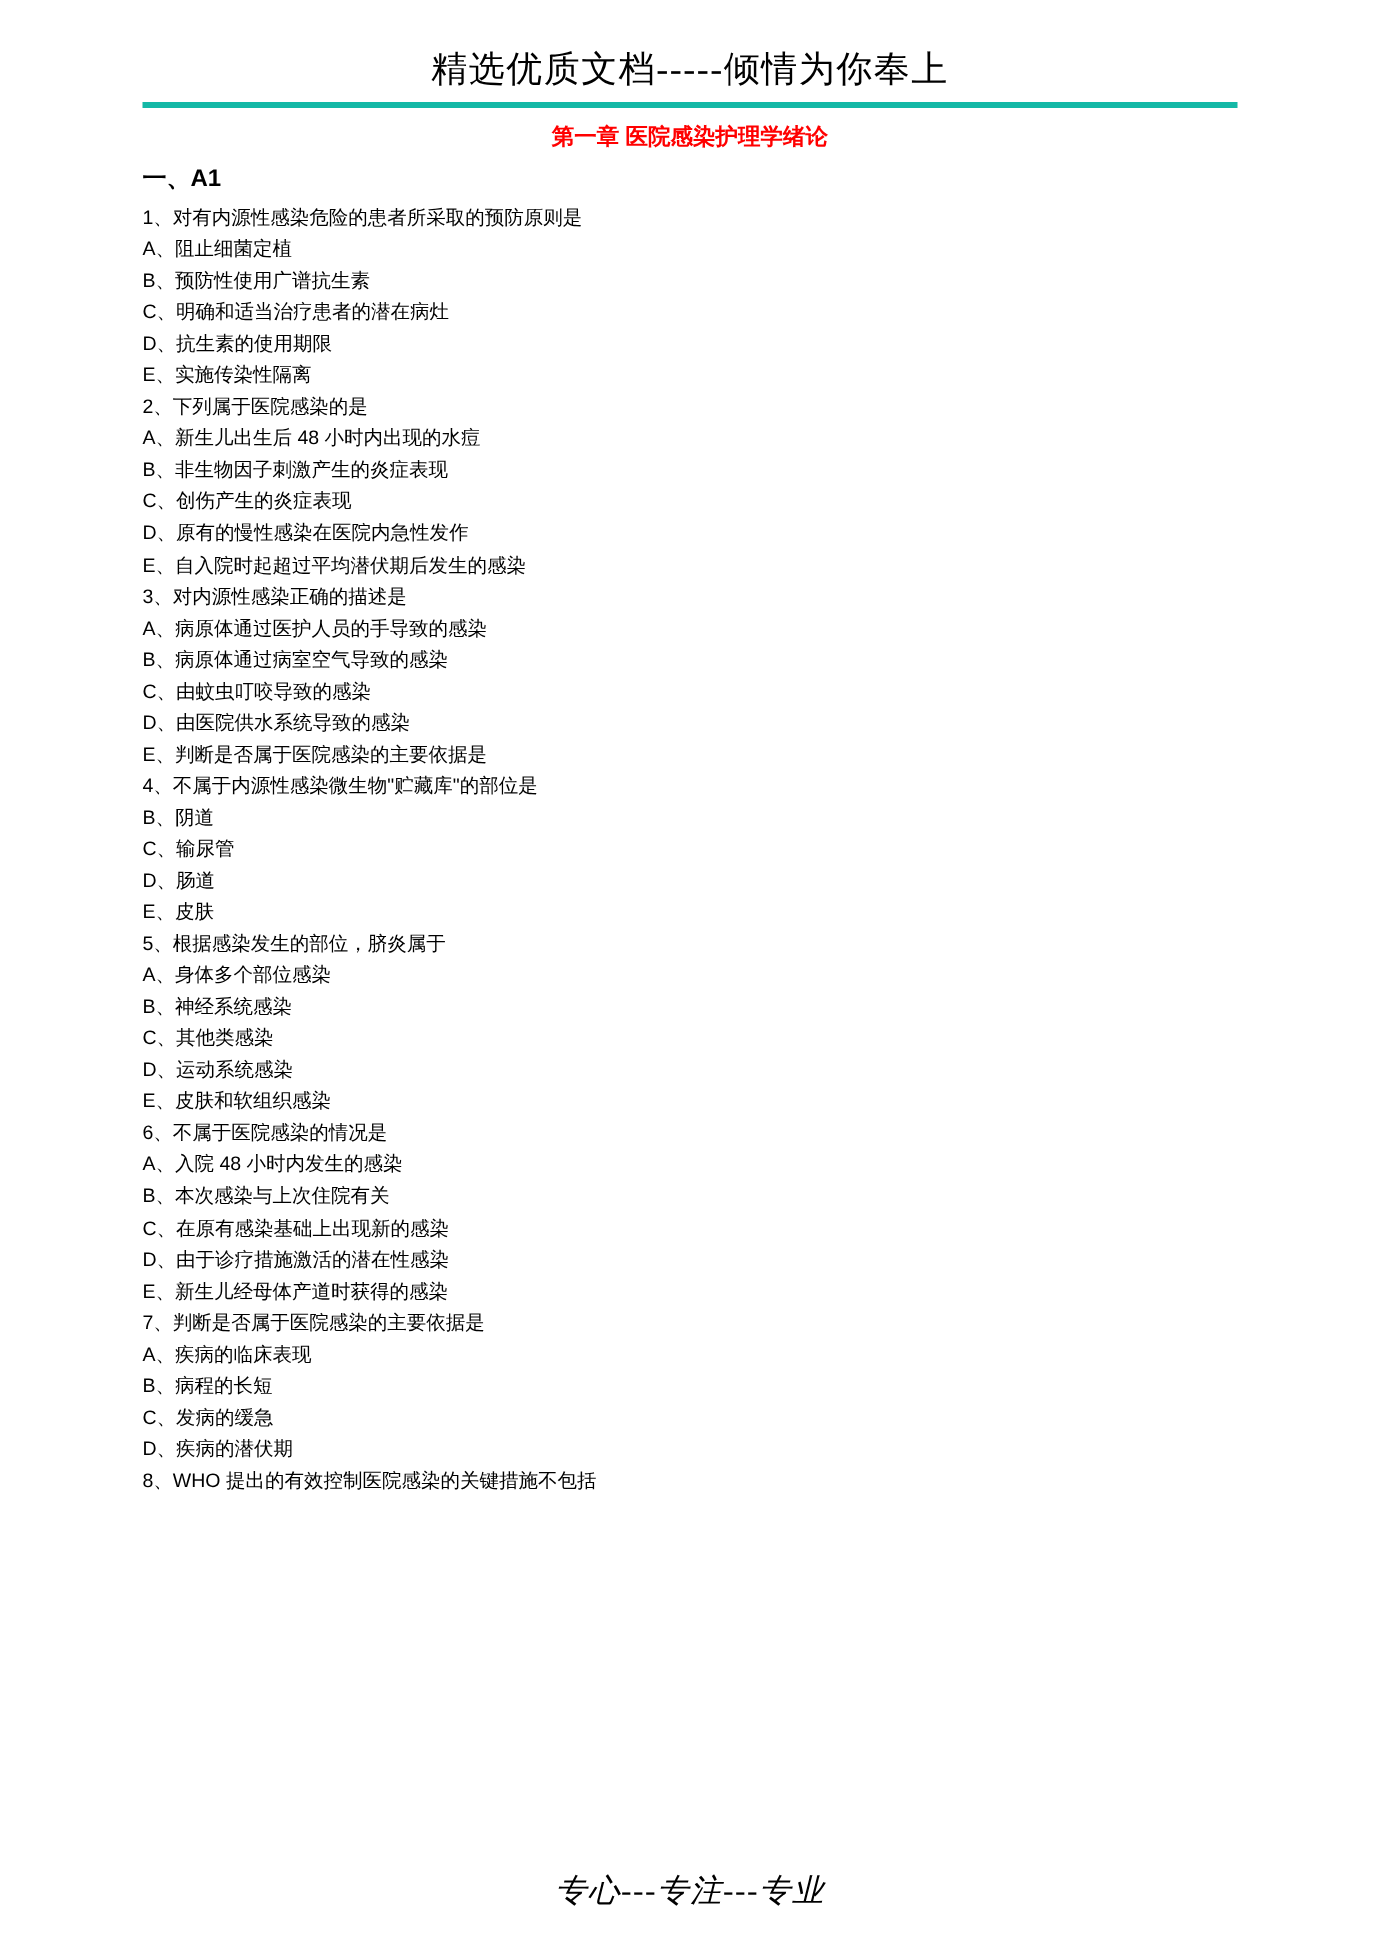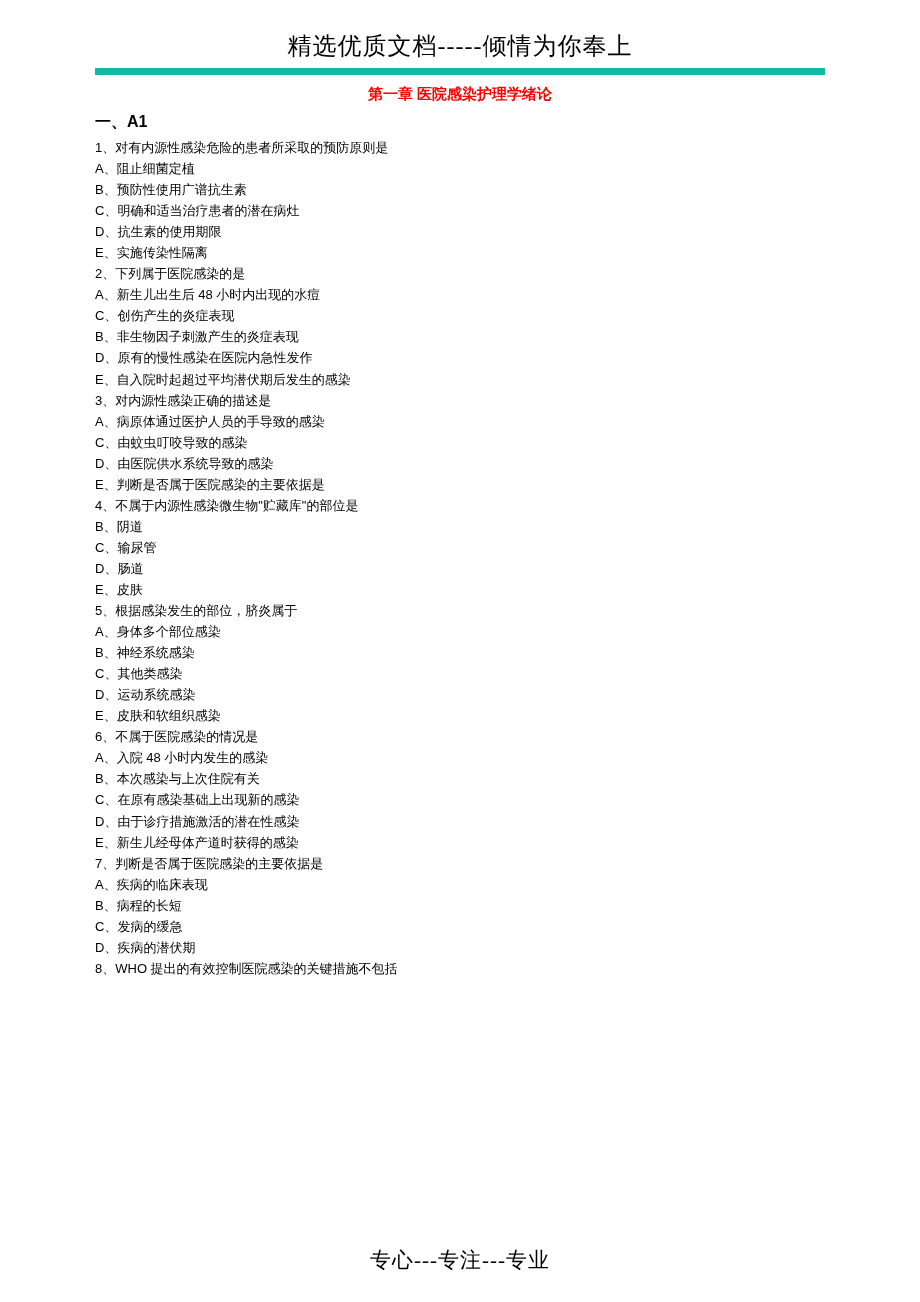--- a/index.html
+++ b/index.html
@@ -16,21 +16,21 @@
     }
     .page {
       padding: 30px 95px 20px 95px;
     }
     .header-title {
       text-align: center;
       font-size: 24px;
       font-family: "SimSun", "宋体", serif;
       color: #000;
       padding-bottom: 6px;
-      border-bottom: 7px solid #14b8a6;
+      border-bottom: 4px solid #14b8a6;
       margin-bottom: 10px;
       letter-spacing: 1px;
     }
     .chapter-title {
       text-align: center;
       font-size: 15px;
       color: #ff0000;
       font-weight: bold;
       font-family: "Microsoft YaHei", "微软雅黑", sans-serif;
       margin-bottom: 8px;
@@ -52,20 +52,21 @@
     .footer {
       text-align: center;
       font-size: 21px;
       font-family: "SimSun", "宋体", serif;
       color: #000;
       position: absolute;
       bottom: 28px;
       left: 0;
       right: 0;
       letter-spacing: 1px;
+      font-style: italic;
     }
     .content-block {
       margin-top: 2px;
     }
   </style>
 </head>
 <body>
 
 <div class="page">
   <div class="header-title">精选优质文档-----倾情为你奉上</div>
@@ -73,26 +74,27 @@
   <div class="section-title">一、A1</div>
   <div class="content-block">
     <p class="question-line">1、对有内源性感染危险的患者所采取的预防原则是</p>
     <p class="question-line">A、阻止细菌定植</p>
     <p class="question-line">B、预防性使用广谱抗生素</p>
     <p class="question-line">C、明确和适当治疗患者的潜在病灶</p>
     <p class="question-line">D、抗生素的使用期限</p>
     <p class="question-line">E、实施传染性隔离</p>
     <p class="question-line">2、下列属于医院感染的是</p>
     <p class="question-line">A、新生儿出生后 48 小时内出现的水痘</p>
+    <p class="question-line">B、非生物因子刺激产生的炎症表现</p>
     <p class="question-line">C、创伤产生的炎症表现</p>
-    <p class="question-line">B、非生物因子刺激产生的炎症表现</p>
     <p class="question-line">D、原有的慢性感染在医院内急性发作</p>
     <p class="question-line">E、自入院时起超过平均潜伏期后发生的感染</p>
     <p class="question-line">3、对内源性感染正确的描述是</p>
     <p class="question-line">A、病原体通过医护人员的手导致的感染</p>
+    <p class="question-line">B、病原体通过病室空气导致的感染</p>
     <p class="question-line">C、由蚊虫叮咬导致的感染</p>
     <p class="question-line">D、由医院供水系统导致的感染</p>
     <p class="question-line">E、判断是否属于医院感染的主要依据是</p>
     <p class="question-line">4、不属于内源性感染微生物"贮藏库"的部位是</p>
     <p class="question-line">B、阴道</p>
     <p class="question-line">C、输尿管</p>
     <p class="question-line">D、肠道</p>
     <p class="question-line">E、皮肤</p>
     <p class="question-line">5、根据感染发生的部位，脐炎属于</p>
     <p class="question-line">A、身体多个部位感染</p>

